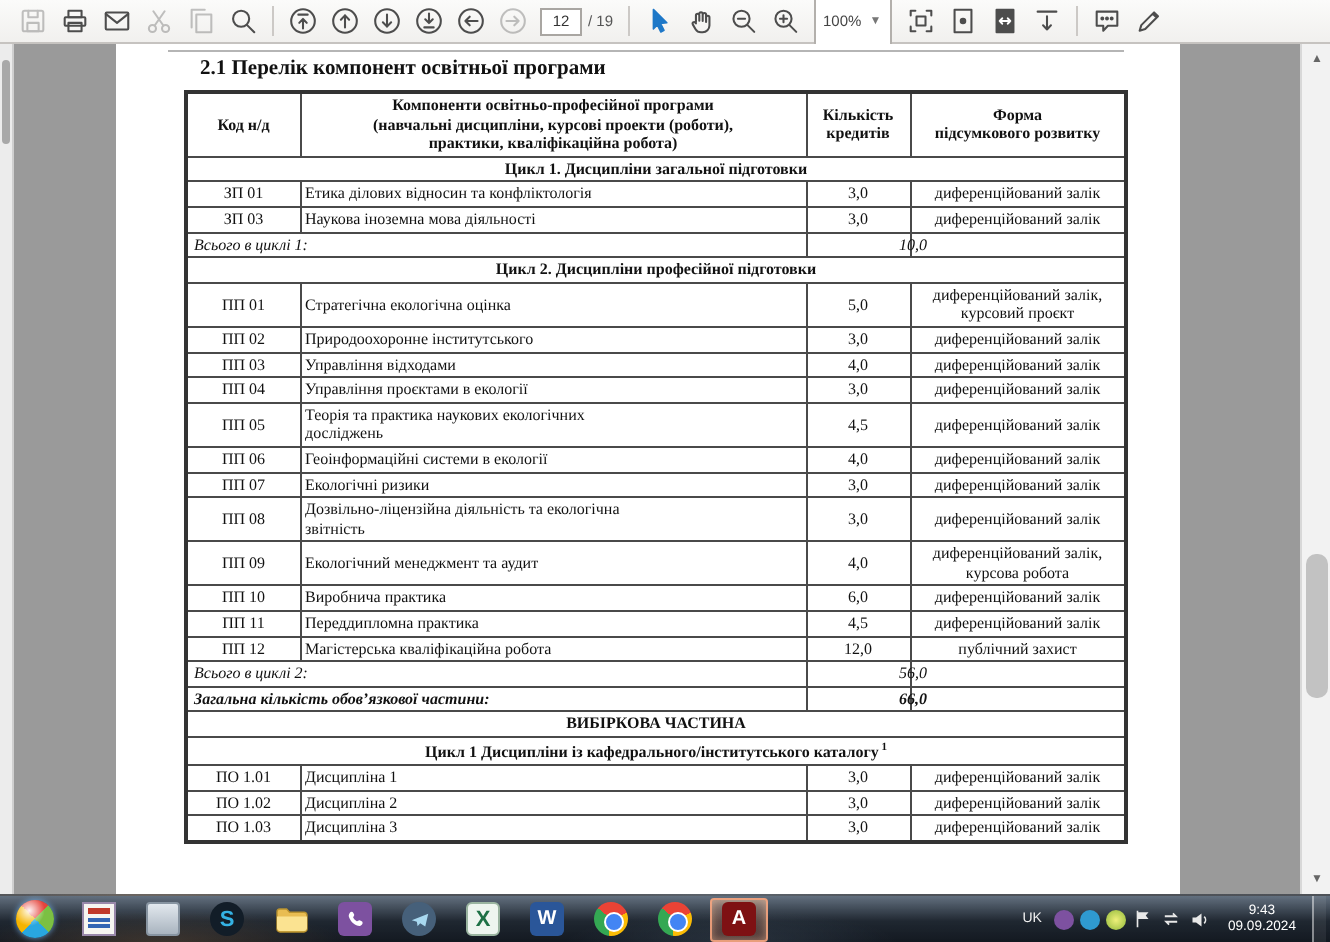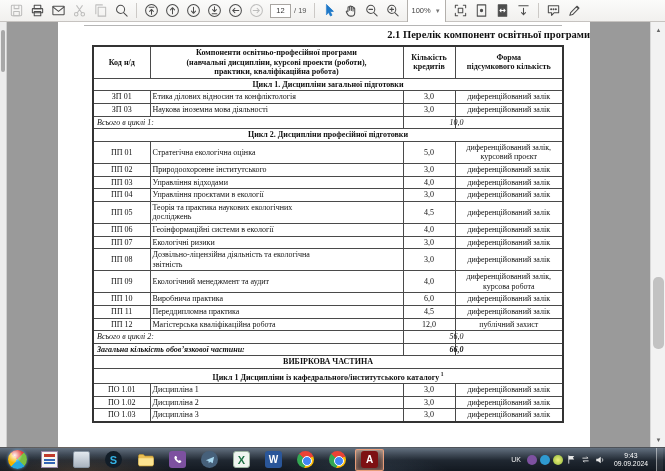--- a/index.html
+++ b/index.html
@@ -20,21 +20,21 @@
     height:15px; padding:16px 4px; margin:0 4px; font-size:7.5px; color:#444; }
   .zoombox .caret { font-size:6px; color:#777; }
 
   
   .docwrap { position:relative; height:425px; background:#9a9a9a; overflow:hidden; }
   .left-strip { position:absolute; left:0; top:0; width:7px; height:100%; background:#ececec; border-right:1px solid #cfcfcf; }
   .left-strip .handle { position:absolute; top:8px; left:1px; width:4px; height:42px; background:#a8a8a8; border-radius:2px;}
   .page { position:absolute; left:58px; top:0; width:532px; height:100%; background:#fff; }
   .page-top-rule { height:1px; background:#b5b5b5; margin:3px 28px 3px 26px; }
   .doc-title { font-family:"Liberation Serif", serif; font-weight:bold; font-size:10.5px;
-    text-align:right; color:#111; margin:2px 0 5px 0; }
+    text-align:left; color:#111; margin:2px 0 5px 0;padding-left:42px; }
 
   table.program { border-collapse:collapse; margin-left:34px; width:470px; table-layout:fixed;
     font-family:"Liberation Serif", serif; font-size:8px; color:#111; border:2px solid #333; }
   table.program td { border:1px solid #4a4a4a; padding:1px 2px; line-height:9.6px; vertical-align:middle;
     white-space:pre-line; }
   td.hdr { font-weight:bold; text-align:center; line-height:9px; padding:2px 2px; }
   tr.section td { font-weight:bold; text-align:center; }
   td.code { text-align:center; }
   td.name { text-align:left; padding-left:3px; }
   td.credits, td.form { text-align:center; }
@@ -247,21 +247,21 @@
         </colgroup>
       <tbody>
           <tr>
             <td class="hdr">Код н/д</td>
             <td class="hdr">Компоненти освітньо-професійної програми
 (навчальні дисципліни, курсові проекти (роботи),
 практики, кваліфікаційна робота)</td>
             <td class="hdr">Кількість
 кредитів</td>
             <td class="hdr">Форма
-підсумкового кількість</td>
+підсумкового розвитку</td>
           </tr>
           <tr class="section">
             <td colspan="4">Цикл 1. Дисципліни загальної підготовки</td>
           </tr>
           <tr>
             <td class="code">ЗП 01</td>
             <td class="name">Етика ділових відносин та конфліктологія</td>
             <td class="credits">3,0</td>
             <td class="form">диференційований залік</td>
           </tr>

